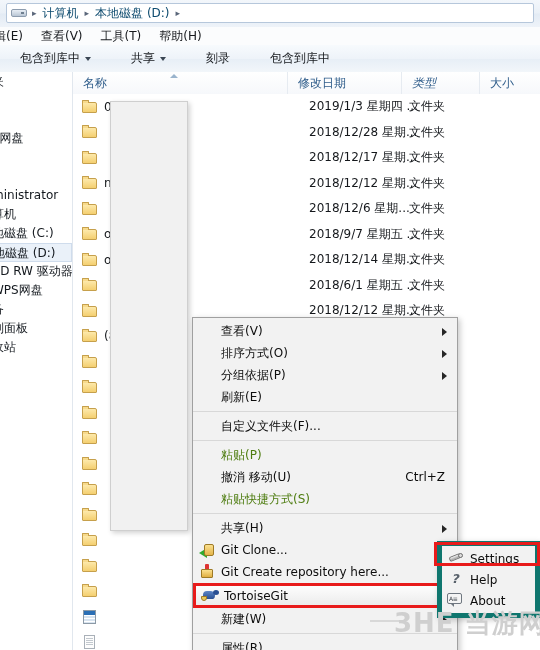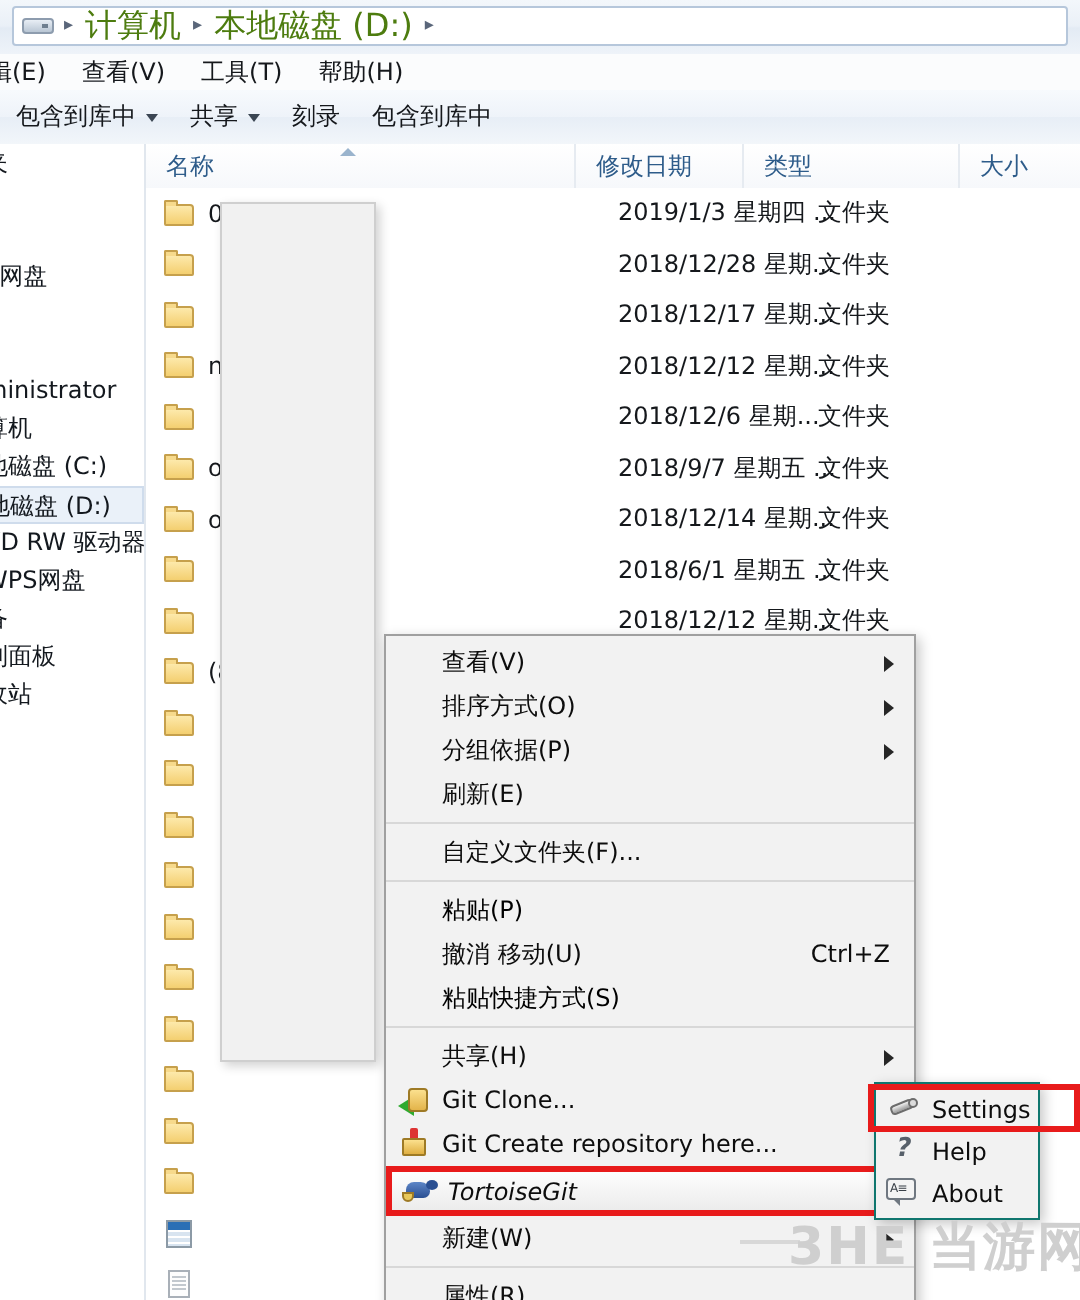--- a/index.html
+++ b/index.html
@@ -19,38 +19,38 @@
   }
   .addr-field{
     position:absolute;left:6px;top:3px;width:528px;height:20px;
     background:#ffffff;border:1px solid #b6c7db;border-radius:2px;
     display:flex;align-items:center;padding-left:4px;box-sizing:border-box;
   }
   .drive-ico{width:16px;height:12px;margin-right:2px;position:relative;flex:none;}
   .drive-ico .body{position:absolute;left:0;top:2px;width:16px;height:8px;border-radius:2px;
     background:linear-gradient(to bottom,#e8eef5,#b9c6d4);border:1px solid #8d9cae;box-sizing:border-box;}
   .drive-ico .led{position:absolute;left:10px;top:5px;width:3px;height:2px;background:#6f7f90;}
-  .crumb{font-size:16px;color:#4d7c0f;padding:0 3px;white-space:nowrap;}
+  .crumb{font-size:12px;color:#0c4a6e;padding:0 3px;white-space:nowrap;}
   .crumb-sep{color:#5a667a;font-size:9px;padding:0 3px;}
 
   
   .menubar{
     position:absolute;left:0;top:27px;width:540px;height:18px;
     background:#fbfcfd;display:flex;align-items:center;border-bottom:1px solid #e7edf3;
   }
   .menubar .mi{font-size:12px;color:#15181c;padding:0 9px;white-space:nowrap;}
   .menubar .mi:first-child{padding-left:0;margin-left:-6px;}
 
   
   .toolbar{
     position:absolute;left:0;top:45px;width:540px;height:27px;
     background:linear-gradient(to bottom,#f7fafd 0%,#eef3f9 50%,#e7eef6 51%,#f2f6fa 100%);
     border-bottom:1px solid #cdd8e5;display:flex;align-items:center;
   }
-  .tb-item{font-size:12px;color:#15181c;padding:0 8px;white-space:nowrap;display:flex;align-items:center;}
+  .tb-item{font-size:12px;color:#15181c;padding:0 20px;white-space:nowrap;display:flex;align-items:center;}
   .caret{display:inline-block;margin-left:5px;width:0;height:0;
     border-left:3.5px solid transparent;border-right:3.5px solid transparent;border-top:4px solid #3b4653;}
 
   
   .sidebar{
     position:absolute;left:0;top:72px;width:72px;height:578px;
     background:#ffffff;border-right:1px solid #e1e7ee;overflow:hidden;
   }
   .sb-item{height:19px;line-height:19px;font-size:12px;color:#13181e;white-space:nowrap;
     padding-left:0;margin-left:-8px;overflow:hidden;}
@@ -105,26 +105,25 @@
     background:#f2f2f2;border:1px solid #a0a0a0;
     box-shadow:2px 2px 6px rgba(0,0,0,0.22);
     padding:2px 0;box-sizing:border-box;
   }
   .ctx-item{height:22px;display:flex;align-items:center;position:relative;font-size:12px;color:#0d0d0d;}
   .ctx-item .gut{width:28px;height:22px;flex:none;position:relative;}
   .ctx-item .lbl{flex:1;white-space:nowrap;}
   .ctx-item .acc{color:#0d0d0d;padding-right:12px;font-size:12px;}
   .ctx-item .arr{position:absolute;right:10px;top:8px;width:0;height:0;
     border-top:4px solid transparent;border-bottom:4px solid transparent;border-left:5px solid #262626;}
-  .ctx-item.disabled .lbl{color:#000000;}
+  .ctx-item.disabled .lbl{color:#4d7c0f;}
   .ctx-sep{height:1px;background:#d8d8d8;margin:3px 0 3px 0;}
   .ctx-item.hl-red{
     border:3px solid #e81b1b;box-sizing:border-box;height:25px;
     background:linear-gradient(to bottom,#fdfdfd,#ececec);
-    font-style:italic;
   }
 
   
   .gi-clone{position:absolute;left:6px;top:3px;width:16px;height:16px;}
   .gi-clone .box{position:absolute;left:5px;top:2px;width:10px;height:12px;border-radius:2px;
     background:linear-gradient(to bottom,#fbe08e,#e3b44a);border:1px solid #9e7a25;box-sizing:border-box;}
   .gi-clone .ar{position:absolute;left:0px;top:6px;width:0;height:0;
     border-top:5px solid transparent;border-bottom:5px solid transparent;border-right:8px solid #2faa2f;}
   .gi-create{position:absolute;left:6px;top:3px;width:16px;height:16px;}
   .gi-create .box{position:absolute;left:2px;top:5px;width:12px;height:9px;border-radius:1px;
@@ -146,22 +145,22 @@
     font-size:13px;font-weight:bold;line-height:16px;text-align:center;font-style:italic;}
   .gi-about{position:absolute;left:5px;top:3px;width:17px;height:14px;}
   .gi-about .bub{position:absolute;left:0;top:0;width:15px;height:11px;border-radius:2px;
     background:#f4f4f4;border:1px solid #6f7780;box-sizing:border-box;}
   .gi-about .tx{position:absolute;left:2px;top:2px;font-size:6px;color:#3a4048;line-height:7px;letter-spacing:-0.3px;}
   .gi-about .tail{position:absolute;left:3px;top:10px;width:0;height:0;
     border-left:4px solid transparent;border-top:4px solid #6f7780;}
 
   
   .submenu{
-    position:absolute;left:437px;top:541px;width:83px;
-    background:#f2f2f2;border:1px solid #0f766e;
+    position:absolute;left:437px;top:541px;width:103px;
+    background:#f2f2f2;border:5px solid #0f766e;
     box-shadow:2px 2px 6px rgba(0,0,0,0.22);padding:2px 0;box-sizing:border-box;
   }
   .submenu .ctx-item{height:21px;}
   .sub-hl{
     position:absolute;left:434px;top:542px;width:106px;height:24px;
     border:3px solid #e81b1b;box-sizing:border-box;pointer-events:none;
   }
 
   
   .watermark{
@@ -229,21 +228,21 @@
       <div class="sb-item"><span>WPS网盘</span></div>
       <div class="sb-item"><span>备</span></div>
       <div class="sb-item"><span>制面板</span></div>
       <div class="sb-item"><span>收站</span></div>
     </div>
 
   <div class="colhead" id="colhead">
       <div class="ch first" style="left: 0px; width: 214px;"><span>名称</span></div>
       <div class="sortmark" style="left: 97px;"></div>
       <div class="ch" style="left: 214px; width: 100px;"><span>修改日期</span></div>
-      <div class="ch" style="left: 298px; width: 92px;"><span>类型</span></div>
+      <div class="ch" style="left: 328px; width: 92px; font-style: italic;"><span>类型</span></div>
       <div class="ch" style="left: 406px; width: 61px;"><span>大小</span></div>
     </div>
 
   <div class="filelist" id="filelist">
       <div class="frow">
         <span class="fic ic-folder">
           <span class="back"></span>
           <span class="tab"></span>
         </span>
         <span class="fname">0000ceshi</span>

